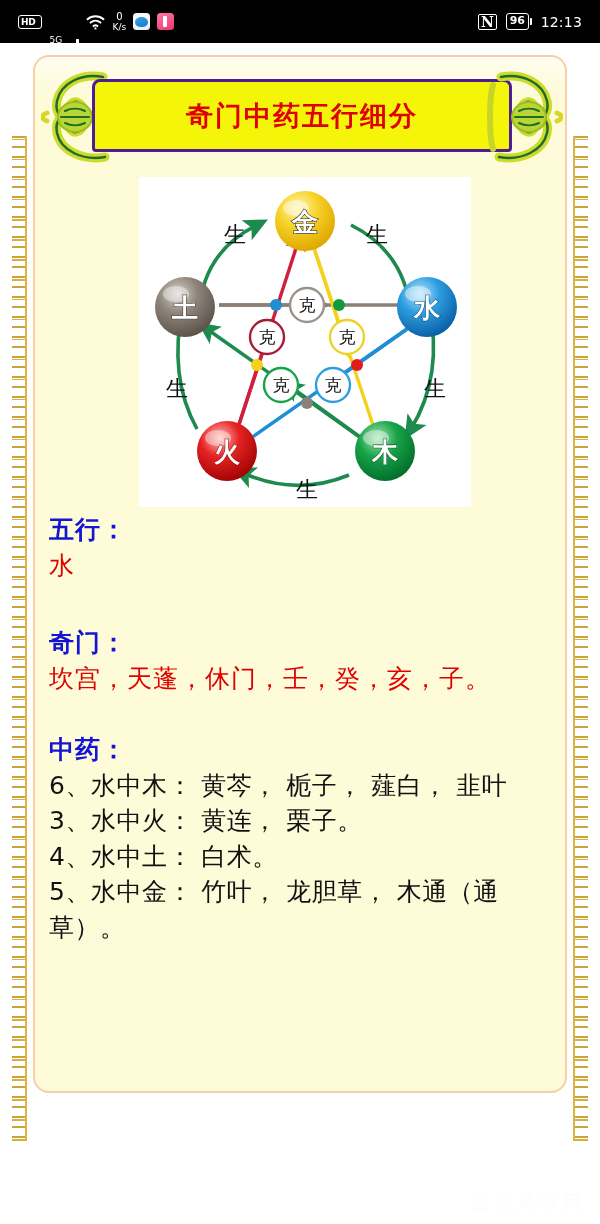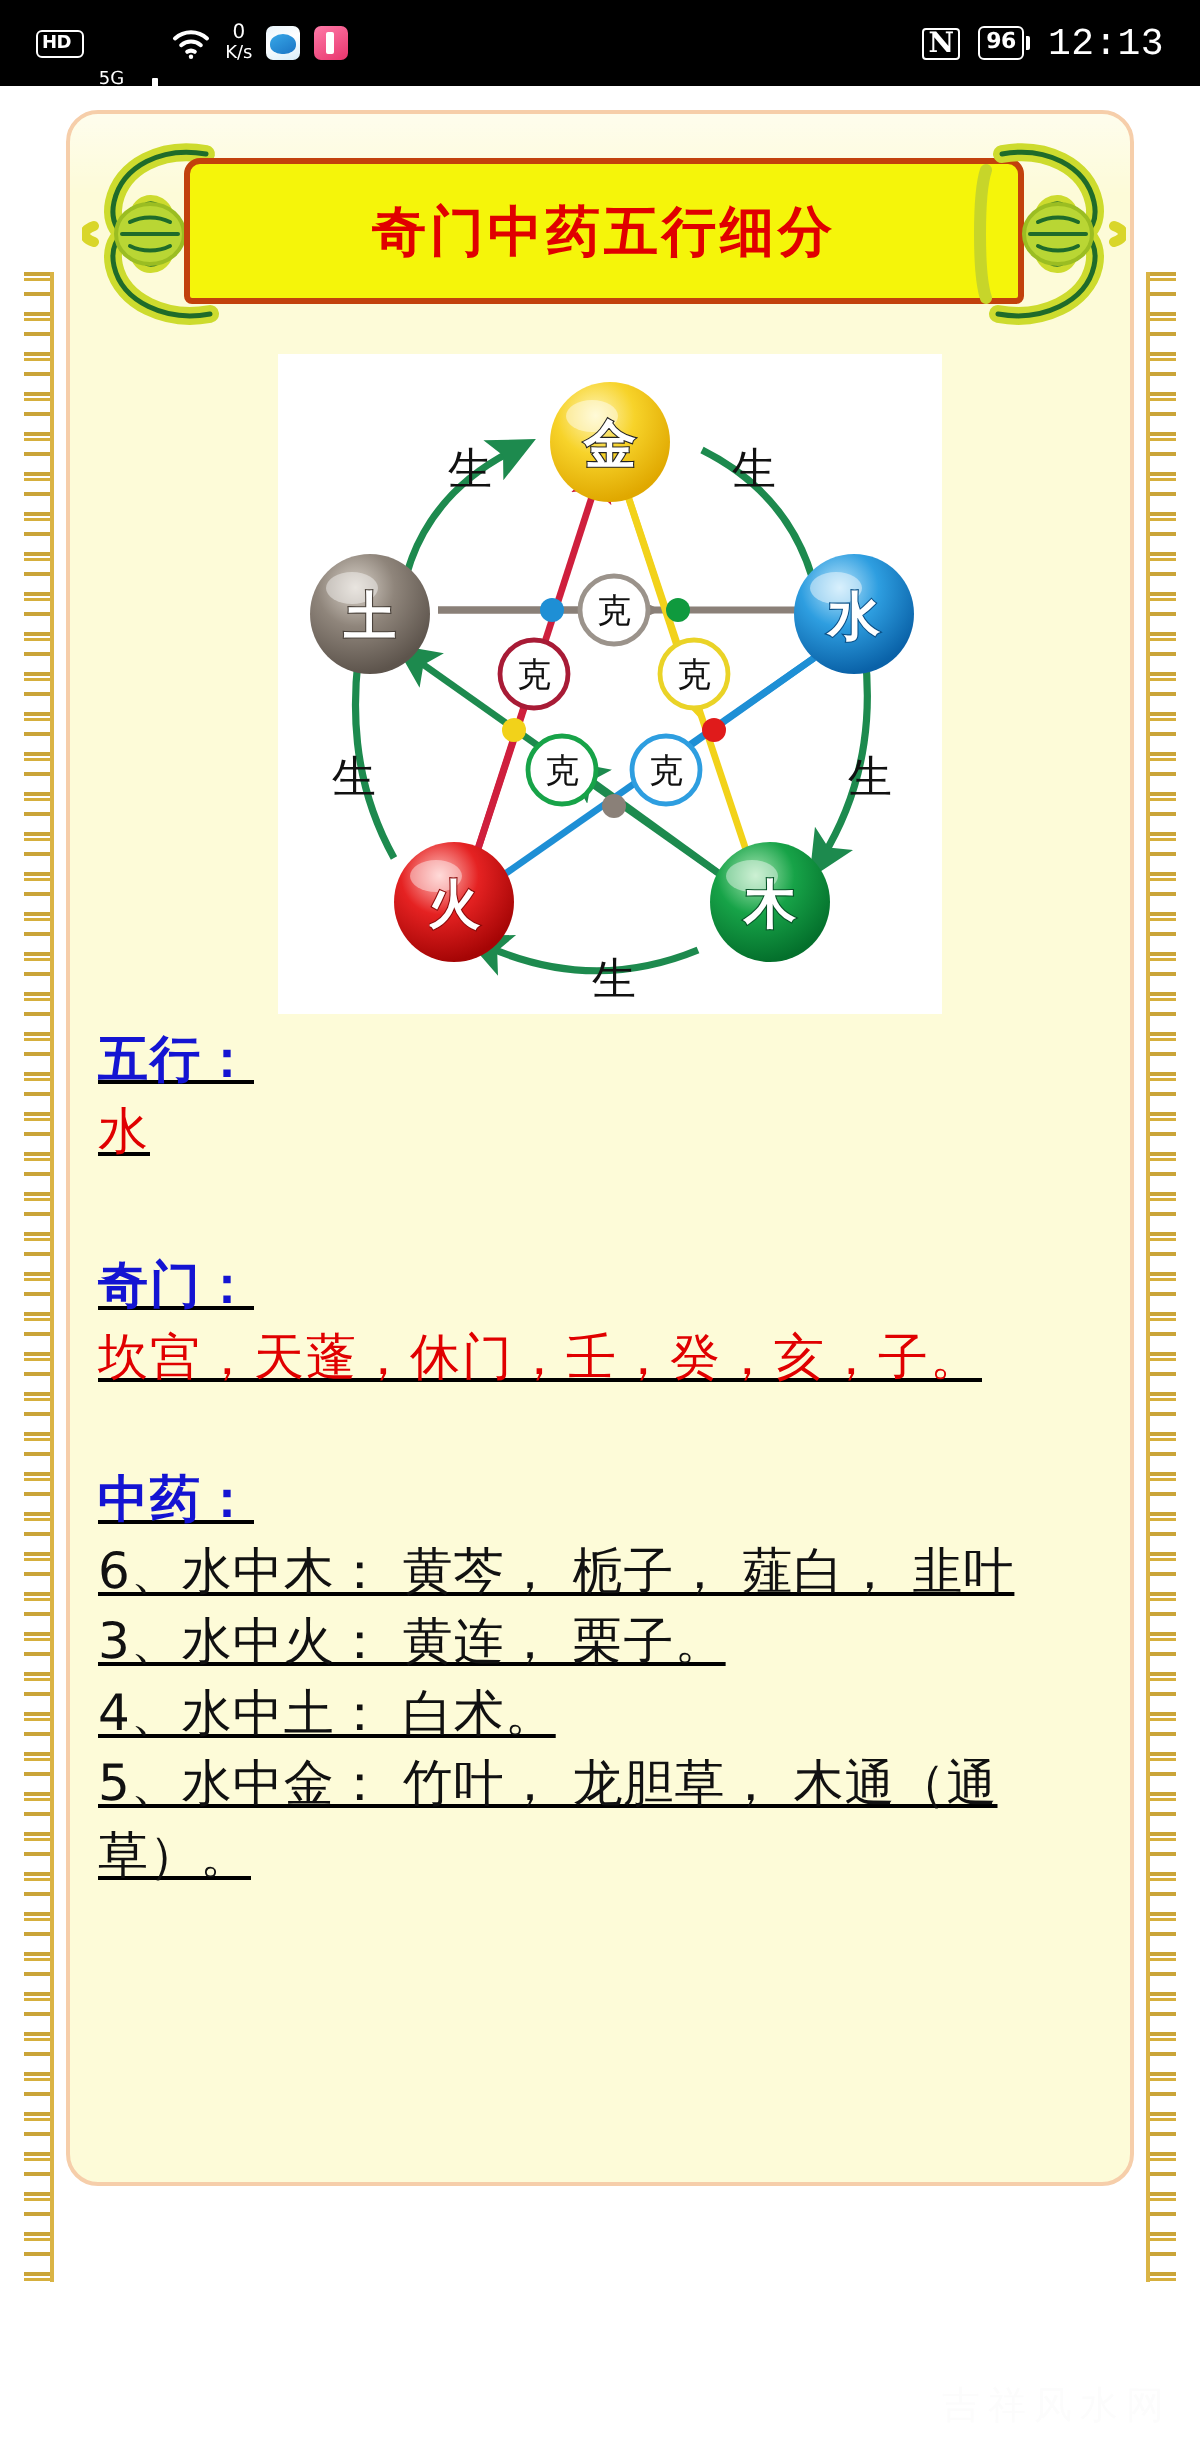--- a/index.html
+++ b/index.html
@@ -133,23 +133,22 @@
     line-height: 1.1;
     letter-spacing: -0.2px;
   }
   .battery .cap {
     width: 2px; height: 7px;
     background: #ffffff;
     border-radius: 0 1px 1px 0;
     margin-left: 1px;
   }
   .clock {
-    font-size: 19px;
+    font-size: 14px;
     letter-spacing: 0.2px;
-    font-family: Liberation Mono, monospace;
   }
 
   
   .page {
     position: absolute;
     left: 0; top: 43px;
     width: 600px;
     height: 1181px;
     background: #ffffff;
   }
@@ -222,21 +221,21 @@
     width: 534px;
     height: 100px;
   }
   .banner-plate {
     position: absolute;
     left: 57px;
     top: 12px;
     width: 420px;
     height: 73px;
     background: #f5f50a;
-    border: 3px solid #c2410c;
+    border: 3px solid #4c1d95;
     border-radius: 8px 8px 4px 4px;
     box-sizing: border-box;
     display: flex;
     align-items: center;
     justify-content: center;
   }
   .banner-title {
     color: #e00000;
     font-size: 27px;
     font-weight: bold;
@@ -262,21 +261,20 @@
     background: #ffffff;
   }
   .diagram-panel svg { display: block; }
 
   
   .body-text {
     position: absolute;
     left: 14px;
     top: 455px;
     width: 510px;
-    text-decoration: underline;
   }
   .sec-head {
     color: #1414d2;
     font-weight: bold;
     font-size: 25px;
     line-height: 1.42;
     letter-spacing: 1px;
   }
   .sec-val-red {
     color: #e00000;

